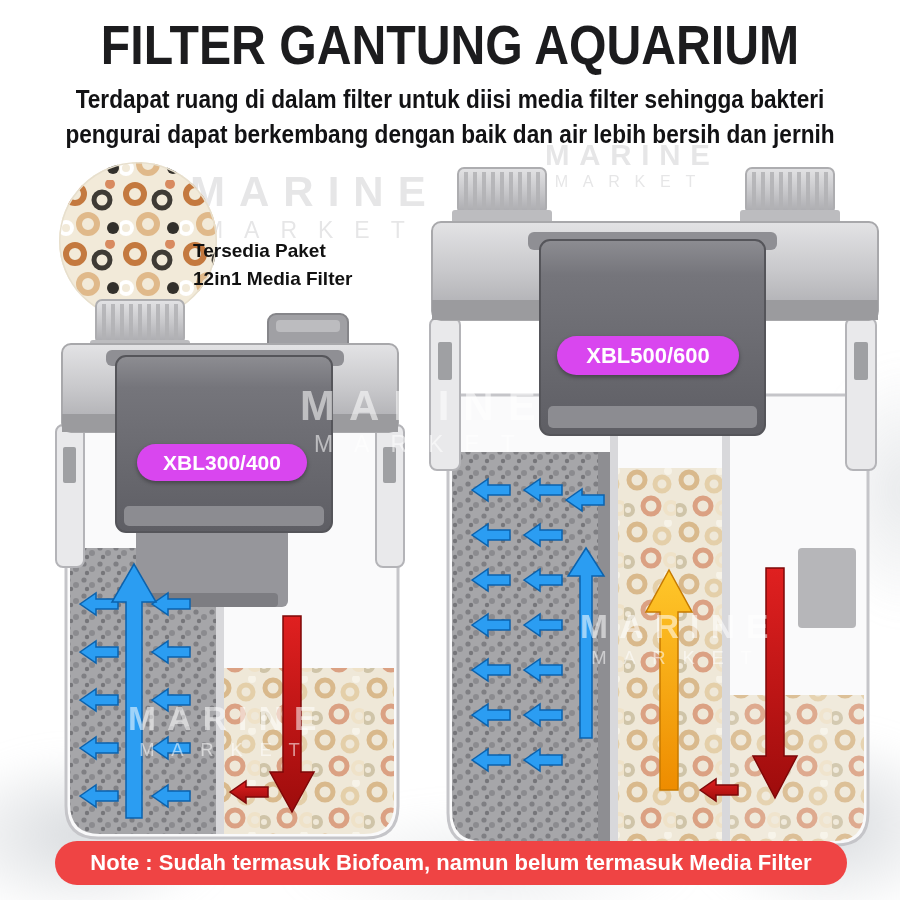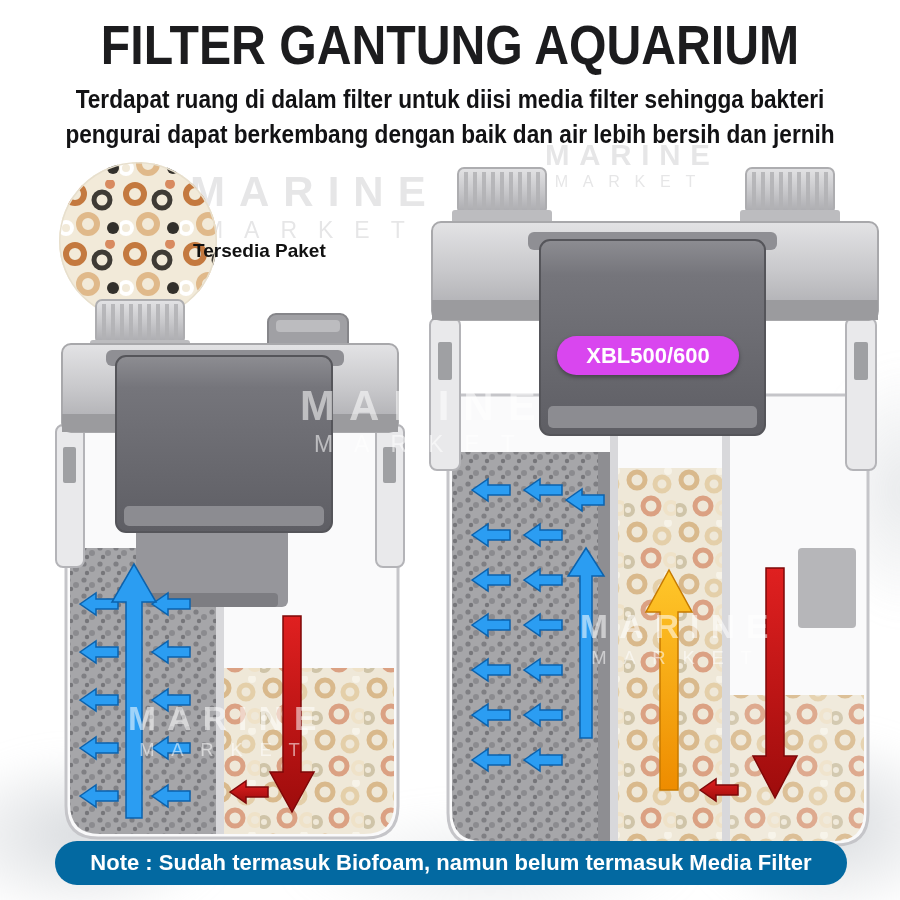--- a/index.html
+++ b/index.html
@@ -48,21 +48,21 @@
   .badge {
     position:absolute; z-index:6; background:#d946ef; color:#fff;
     font-weight:bold; text-align:center; border-radius:20px;
     box-shadow:0 2px 4px rgba(0,0,0,.35);
   }
   .badge-small { left:137px; top:444px; width:170px; height:37px; line-height:37px; font-size:21px; }
   .badge-large { left:557px; top:336px; width:182px; height:39px; line-height:39px; font-size:22px; }
 
   .note-bar {
     position:absolute; z-index:6; left:55px; top:841px; width:792px; height:44px;
-    background:#0369a1; border-radius:22px; color:#ffffff;
+    background:#ef4444; border-radius:22px; color:#ffffff;
     font-size:22px; font-weight:bold; text-align:center; line-height:44px;
     white-space:nowrap;
   }
 </style>
 </head>
 <body>
 
 <div class="canvas">
 
   <div class="splash splash-a"></div>
@@ -260,32 +260,34 @@
       <rect x="62" y="414" width="336" height="18" fill="#9b9b9e"></rect>
 
       <rect x="106" y="350" width="238" height="16" rx="6" fill="#8f8f94"></rect>
       <rect x="116" y="356" width="216" height="176" rx="10" fill="url(#darkBlock)" stroke="#55555a" stroke-width="2"></rect>
       <rect x="124" y="506" width="200" height="20" rx="5" fill="#8c8c91"></rect>
     </g>
   </svg>
 
   <div class="pkg-text">
     <div>Tersedia Paket</div>
+    <div>12in1 Media Filter</div>
   </div>
 
   <div class="wm wm-white" style="left:300px; top:382px;">
     <span class="l1">MARINE</span>
     <span class="l2">MARKET</span>
   </div>
   <div class="wm wm-white wm-s80" style="left:128px; top:700px;">
     <span class="l1">MARINE</span>
     <span class="l2">MARKET</span>
   </div>
   <div class="wm wm-white wm-s80" style="left:580px; top:608px;">
     <span class="l1">MARINE</span>
     <span class="l2">MARKET</span>
   </div>
 
+  <div class="badge badge-small">XBL300/400</div>
   <div class="badge badge-large">XBL500/600</div>
 
   <div class="note-bar">Note : Sudah termasuk Biofoam, namun belum termasuk Media Filter</div>
 
 </div>
 
 </body></html>

